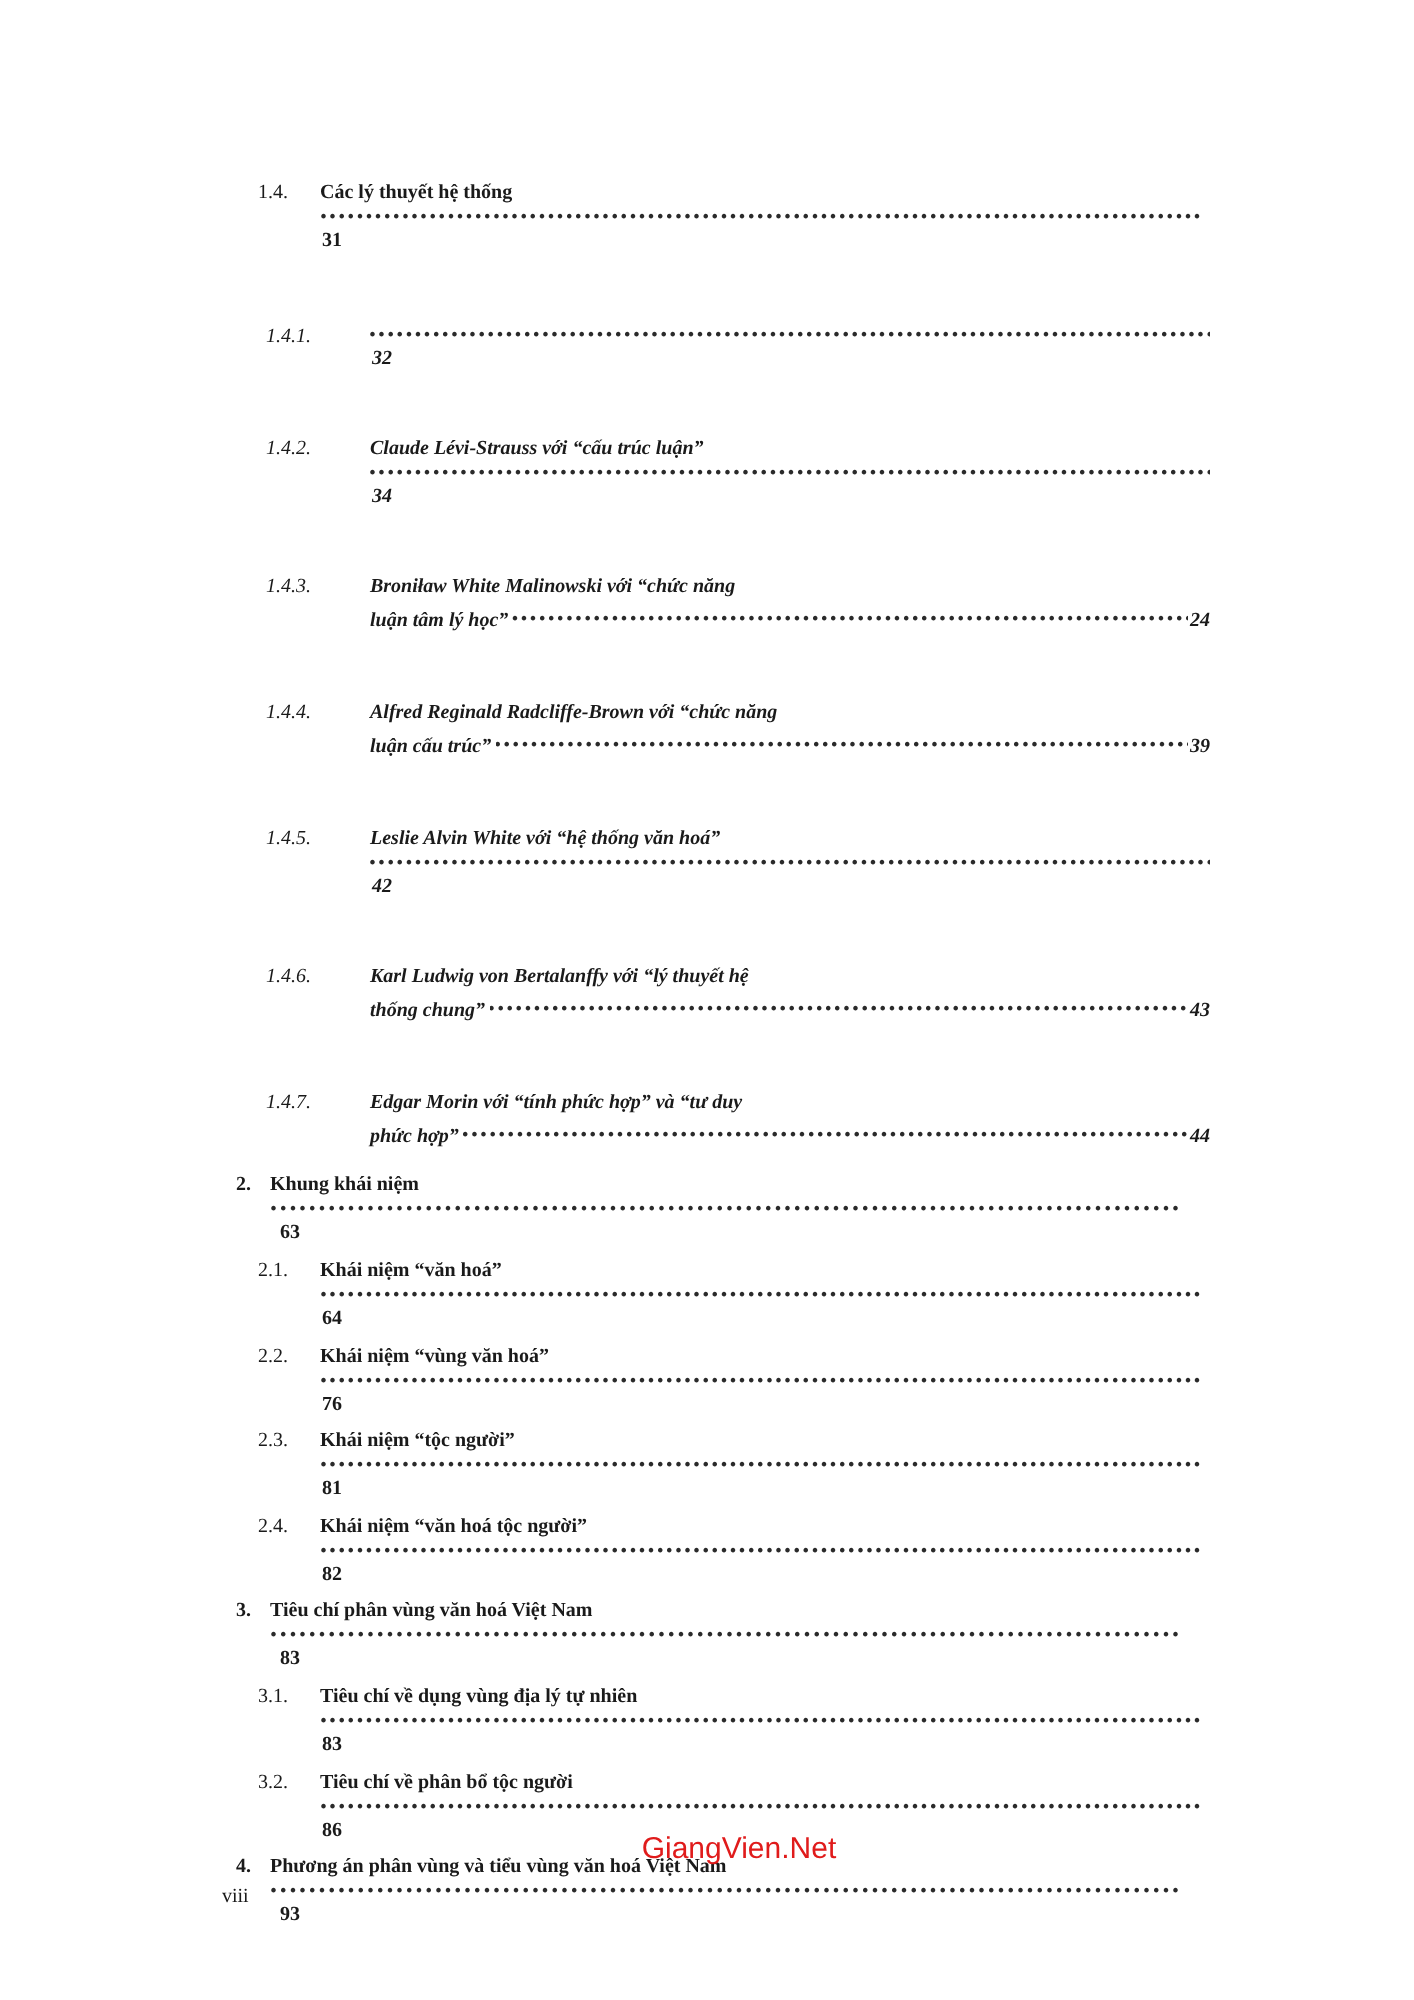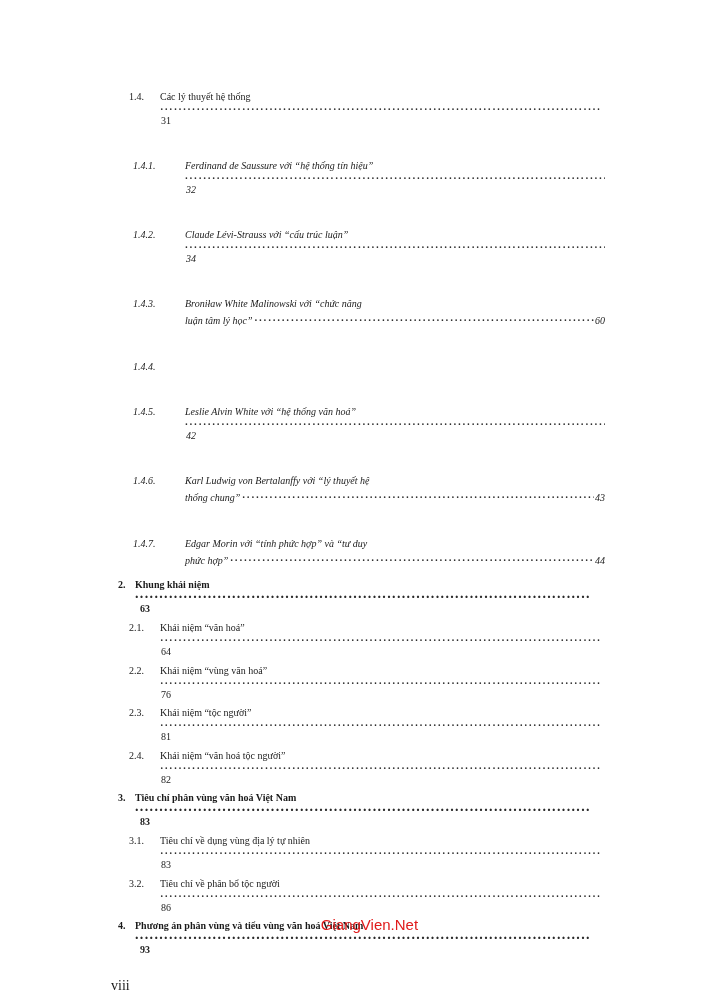--- a/index.html
+++ b/index.html
@@ -35,20 +35,21 @@
   .num {
     flex: 0 0 auto;
     white-space: nowrap;
   }
   .txtwrap {
     flex: 1 1 auto;
     min-width: 0;
     display: flex;
     align-items: flex-end;
     flex-wrap: wrap;
+    font-weight: bold;
   }
   .label {
     flex: 0 1 auto;
     white-space: nowrap;
   }
   .leader {
     flex: 1 1 auto;
     min-width: 6px;
     overflow: hidden;
     white-space: nowrap;
@@ -102,23 +103,22 @@
   }
   .cont .label { flex: 0 1 auto; }
 
   .gap-before { margin-top: 13px; }
 
   
   #folio {
     position: absolute;
     left: 111px;
     top: 943px;
-    font-size: 14px;
+    font-size: 10px;
     color: #1a1a1a;
-    margin-top: 35px;
   }
 
   
   #watermark {
     position: absolute;
     left: 0;
     top: 916px;
     width: 707px;
     text-align: center;
     font-family: "Liberation Sans", "DejaVu Sans", sans-serif;
@@ -137,21 +137,20 @@
     <span class="txtwrap">
       <span class="label">Các lý thuyết hệ thống</span>
       <span class="leader"></span>
       <span class="page">31</span>
     </span>
   </div>
 
   <div class="row lvl3">
     <span class="num">1.4.1.</span>
     <span class="txtwrap">
-      <span class="label">Ferdinand de Saussure với “hệ thống tín hiệu”</span>
       <span class="leader"></span>
       <span class="page">32</span>
     </span>
   </div>
 
   <div class="row lvl3">
     <span class="num">1.4.2.</span>
     <span class="txtwrap">
       <span class="label">Claude Lévi-Strauss với “cấu trúc luận”</span>
       <span class="leader"></span>
@@ -159,27 +158,35 @@
     </span>
   </div>
 
   <div class="row lvl3">
     <span class="num">1.4.3.</span>
     <span class="txtwrap">
       <span class="label">Broniław White Malinowski với “chức năng</span>
       <span class="cont">
         <span class="label">luận tâm lý học”</span>
         <span class="leader"></span>
-        <span class="page">60</span>
+        <span class="page">24</span>
       </span>
     </span>
   </div>
 
   <div class="row lvl3">
     <span class="num">1.4.4.</span>
+    <span class="txtwrap">
+      <span class="label">Alfred Reginald Radcliffe-Brown với “chức năng</span>
+      <span class="cont">
+        <span class="label">luận cấu trúc”</span>
+        <span class="leader"></span>
+        <span class="page">39</span>
+      </span>
+    </span>
   </div>
 
   <div class="row lvl3">
     <span class="num">1.4.5.</span>
     <span class="txtwrap">
       <span class="label">Leslie Alvin White với “hệ thống văn hoá”</span>
       <span class="leader"></span>
       <span class="page">42</span>
     </span>
   </div>

